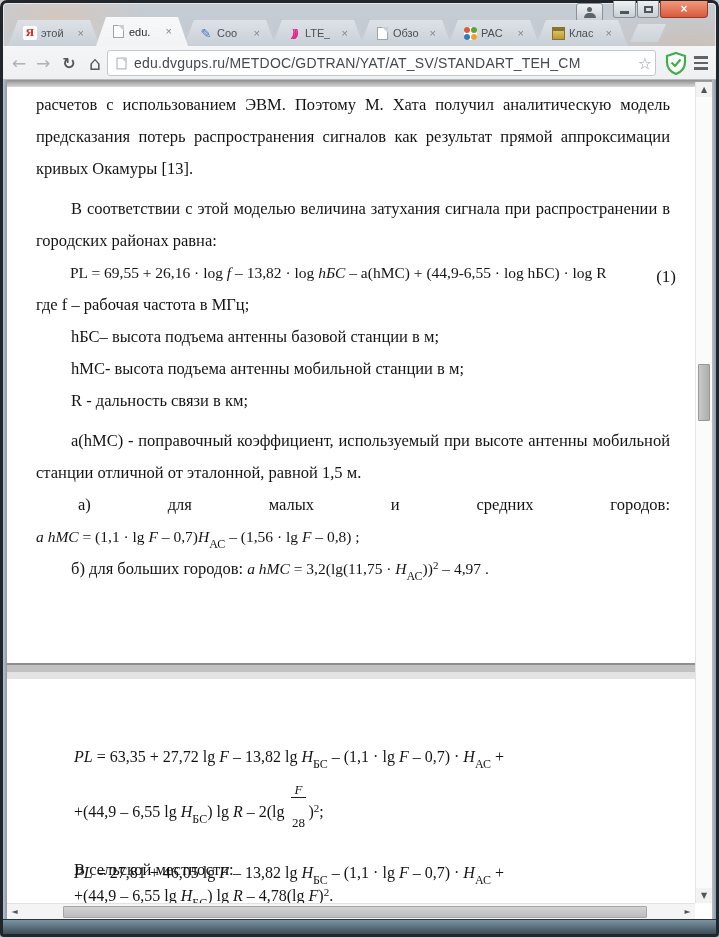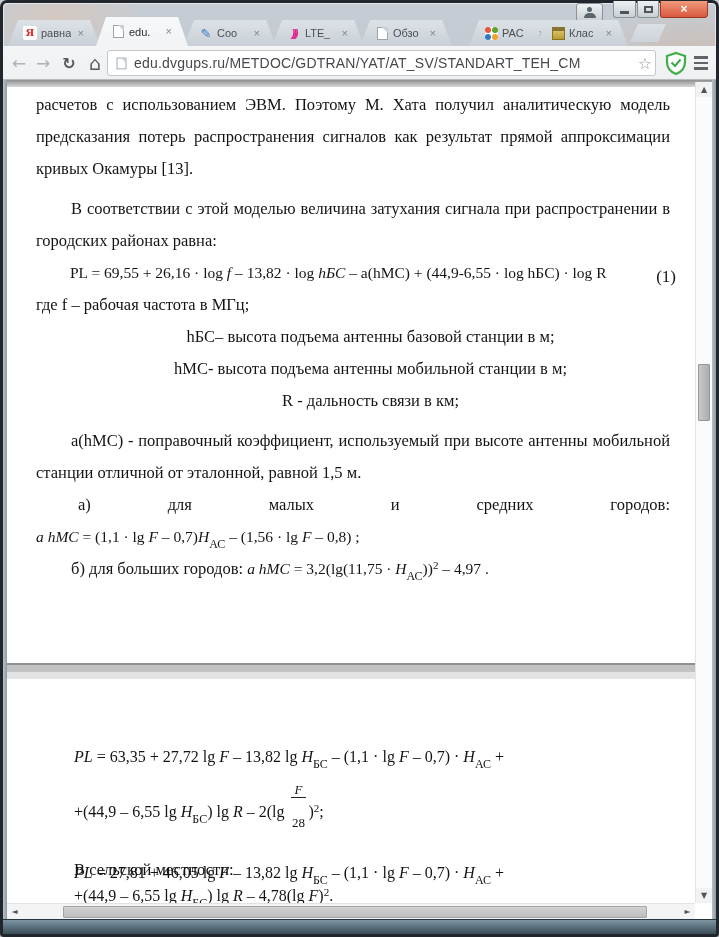--- a/index.html
+++ b/index.html
@@ -83,21 +83,21 @@
   .menubtn i{width:14px;height:2.5px;background:#5f6468;display:block;}
 
   
   .doc{position:absolute;left:7px;right:7px;top:80px;bottom:18px;background:#fff;overflow:hidden;
     font-family:"Liberation Serif",serif;color:#141414;}
   .topband{position:absolute;left:0;right:0;top:0;height:7px;background:linear-gradient(#8f8f8f,#d9d9d9);}
   .pagebreak{position:absolute;left:0;right:17px;top:583px;height:16px;
     background:linear-gradient(#8f8f8f 0 2px,#c2c2c2 2px 9px,#e3e3e3 9px 100%);}
   .page1{position:absolute;left:29px;right:42px;top:9px;font-size:16.5px;line-height:32px;text-align:justify;}
   .p-ind{text-indent:35px;margin-top:8px;}
-  .def{margin-left:35px;text-align:center;}
+  .def{margin-left:35px;text-align:left;}
   .spread{display:flex;justify-content:space-between;margin-left:42px;text-align:left;}
   .eqline{position:relative;text-align:left;font-size:15.5px;}
   .eq1{margin-left:34px;}
   .eqnum{position:absolute;right:-6px;top:4px;font-size:17px;}
   .it{font-style:italic;}
   sub{font-size:12px;vertical-align:-6px;line-height:0;}
   sup{font-size:11px;vertical-align:5px;line-height:0;}
   .frac{display:inline-block;vertical-align:-10px;text-align:center;line-height:1;margin:0 2px;}
   .frac .n{display:block;font-size:13px;font-style:italic;padding:0 4px 1px;}
   .frac .d{display:block;font-size:13px;border-top:1px solid #222;padding-top:18px;}
@@ -138,21 +138,21 @@
   <div class="cap cap-max">
       <span class="maxbox"></span>
     </div>
   <div class="cap cap-close">
       <span>×</span>
     </div>
 
   <div class="tabstrip">
     <div class="tab" style="left:3px">
       <span class="favicon fav-yandex">Я</span>
-      <span class="lbl">равна</span>
+      <span class="lbl">этой</span>
       <span class="x">×</span>
     </div>
     <div class="tab active" style="left:91px">
       <span class="favicon">
           <span class="fav-page"></span>
         </span>
       <span class="lbl">edu.</span>
       <span class="x">×</span>
     </div>
     <div class="tab" style="left:179px">
@@ -165,21 +165,21 @@
       <span class="lbl">LTE_</span>
       <span class="x">×</span>
     </div>
     <div class="tab" style="left:355px">
       <span class="favicon">
           <span class="fav-page"></span>
         </span>
       <span class="lbl">Обзо</span>
       <span class="x">×</span>
     </div>
-    <div class="tab" style="left:464px">
+    <div class="tab" style="left:443px">
       <span class="favicon">
           <span class="fav-joomla">
             <i></i>
             <i></i>
             <i></i>
             <i></i>
           </span>
         </span>
       <span class="lbl">РАС</span>
       <span class="x">×</span>

